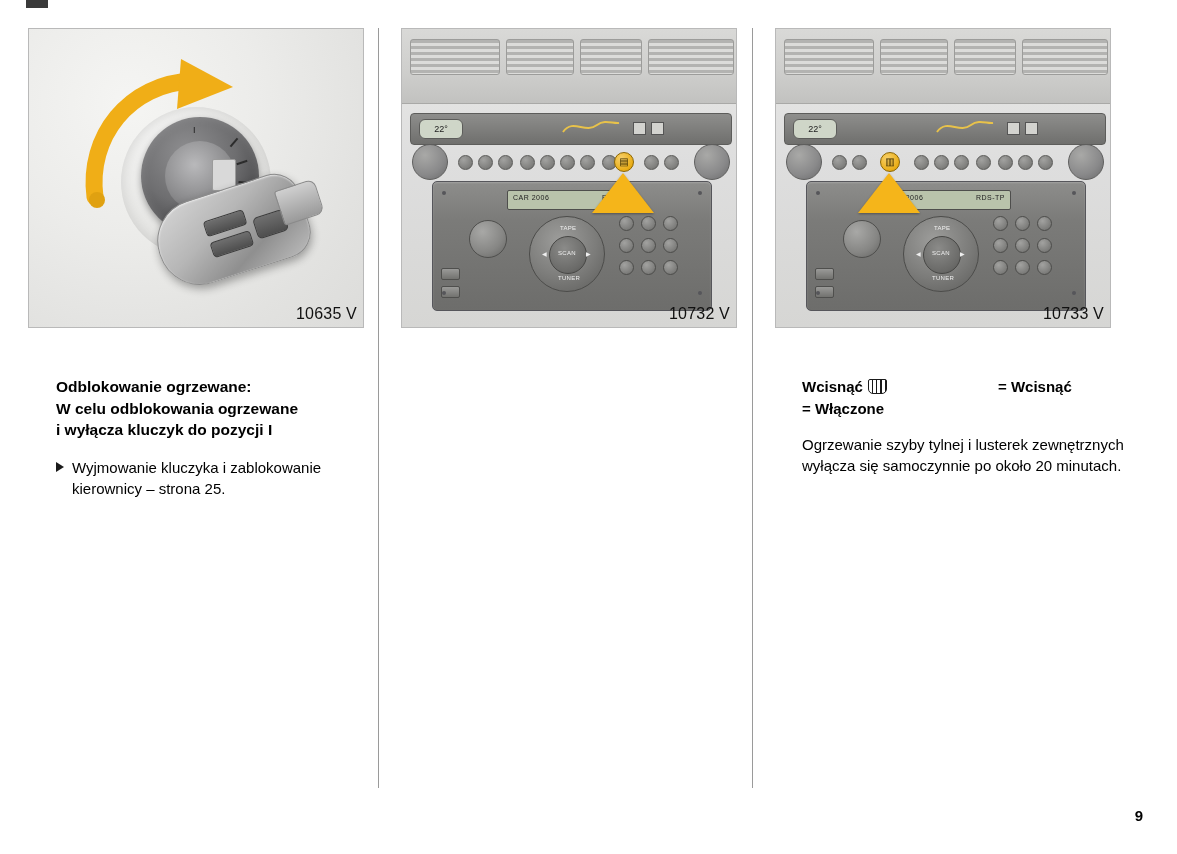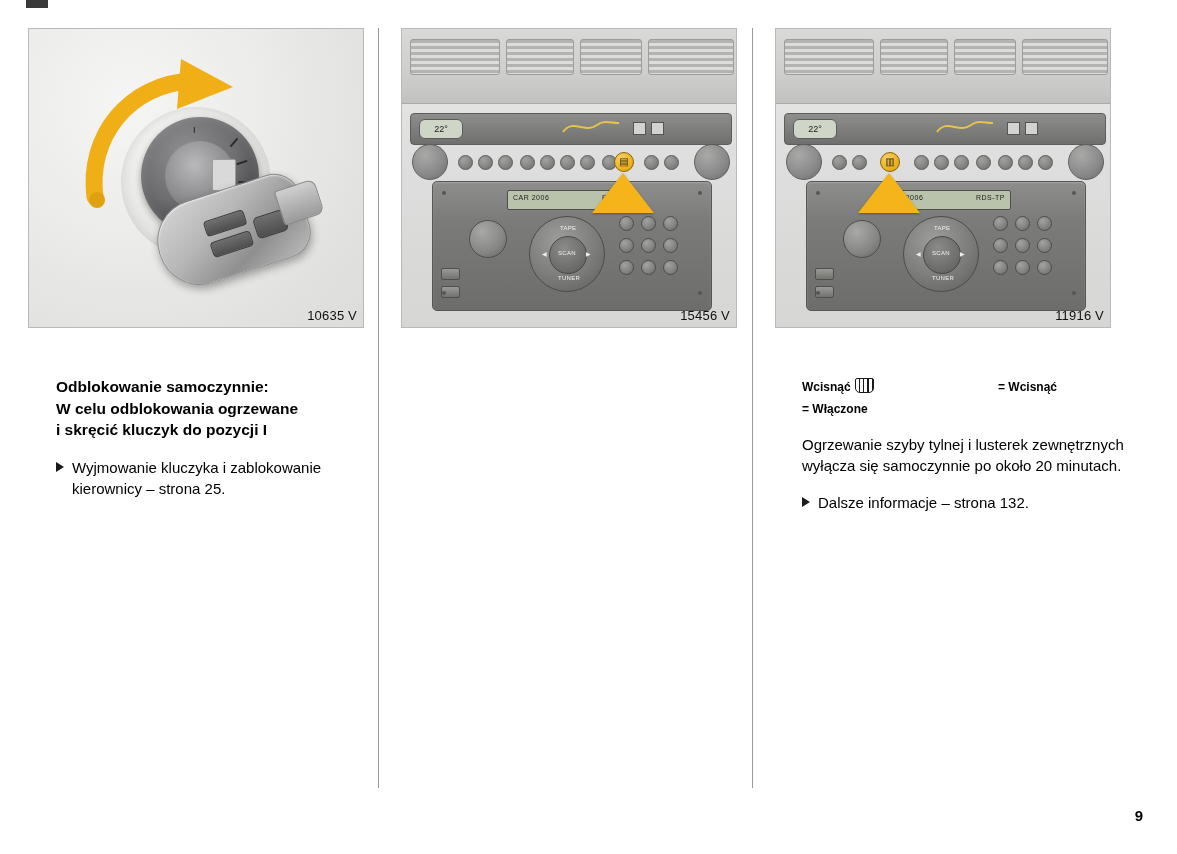--- a/index.html
+++ b/index.html
@@ -48,21 +48,21 @@
     height: 300px;
     border: 1px solid #b9b9b9;
     box-sizing: border-box;
     overflow: hidden;
     background: #e7e7e7;
   }
   .fig-code {
     position: absolute;
     right: 6px;
     bottom: 4px;
-    font-size: 13px;
+    font-size: 16px;
     color: #111;
     letter-spacing: 0.2px;
     z-index: 40;
   }
 
   
   .f1-bg {
     position: absolute;
     inset: 0;
     background:
@@ -382,21 +382,21 @@
     left: 0;
     top: 5px;
     width: 0; height: 0;
     border-top: 5px solid transparent;
     border-bottom: 5px solid transparent;
     border-left: 8px solid #1a1a1a;
   }
   .kv-row {
     display: flex;
     font-weight: bold;
-    font-size: 12px;
+    font-size: 15px;
     line-height: 22px;
     white-space: nowrap;
   }
   .kv-row .k { width: 196px; }
   .kv-row .v { }
   .glyph-inline {
     display: inline-block;
     width: 17px;
     height: 13px;
     vertical-align: -2px;
@@ -464,23 +464,23 @@
           <div class="f1-key-btn b3"></div>
         </div>
         <div class="f1-key-blade"></div>
       </div>
 
       <div class="fig-code">10635 V</div>
     </div>
 
     <div class="txt-col t1">
       <div class="head">
-        <div>Odblokowanie samoczynnie:</div>
+        <div>Odblokowanie ogrzewane:</div>
         <div>W celu odblokowania ogrzewane</div>
-        <div>i skręcić kluczyk do pozycji I</div>
+        <div>i wyłącza kluczyk do pozycji I</div>
       </div>
       <div class="bullet">
         <span class="tri"></span>
         <span>Wyjmowanie kluczyka i zablokowanie kierownicy – strona 25.</span>
       </div>
     </div>
   </div>
 
   <div class="col col2">
     <div class="figure">
@@ -548,39 +548,35 @@
             <div class="gb" style="left:22px; top:44px;"></div>
             <div class="gb" style="left:44px; top:44px;"></div>
           </div>
         </div>
 
         <div class="dot-col" style="left:40px; top:162px;"></div>
         <div class="dot-col" style="left:40px; top:262px;"></div>
         <div class="dot-col" style="left:296px; top:162px;"></div>
         <div class="dot-col" style="left:296px; top:262px;"></div>
       </div>
-      <div class="fig-code">15456 V</div>
+      <div class="fig-code">10732 V</div>
     </div>
 
     <div class="txt-col t2">
       <div class="kv-row">
         <span class="k">
           <span>Wcisnąć</span>
           <span class="glyph-inline glyph-rear-window"></span>
         </span>
         <span class="v">= Wcisnąć</span>
       </div>
       <div class="kv-row">
         <span class="v">= Włączone</span>
       </div>
       <p class="para">Ogrzewanie szyby tylnej i lusterek zewnętrznych wyłącza się samoczynnie po około 20 minutach.</p>
-      <div class="bullet">
-        <span class="tri"></span>
-        <span>Dalsze informacje – strona 132.</span>
-      </div>
     </div>
   </div>
 
   <div class="col col3">
     <div class="figure">
       <div class="dash">
         <div class="dash-top">
           <div class="vent v1"></div>
           <div class="vent v2"></div>
           <div class="vent v3"></div>
@@ -642,19 +638,19 @@
             <div class="gb" style="left:22px; top:44px;"></div>
             <div class="gb" style="left:44px; top:44px;"></div>
           </div>
         </div>
 
         <div class="dot-col" style="left:40px; top:162px;"></div>
         <div class="dot-col" style="left:40px; top:262px;"></div>
         <div class="dot-col" style="left:296px; top:162px;"></div>
         <div class="dot-col" style="left:296px; top:262px;"></div>
       </div>
-      <div class="fig-code">11916 V</div>
+      <div class="fig-code">10733 V</div>
     </div>
 
   </div>
 
   <div class="page-num">9</div>
 </div>
 
 </body></html>

